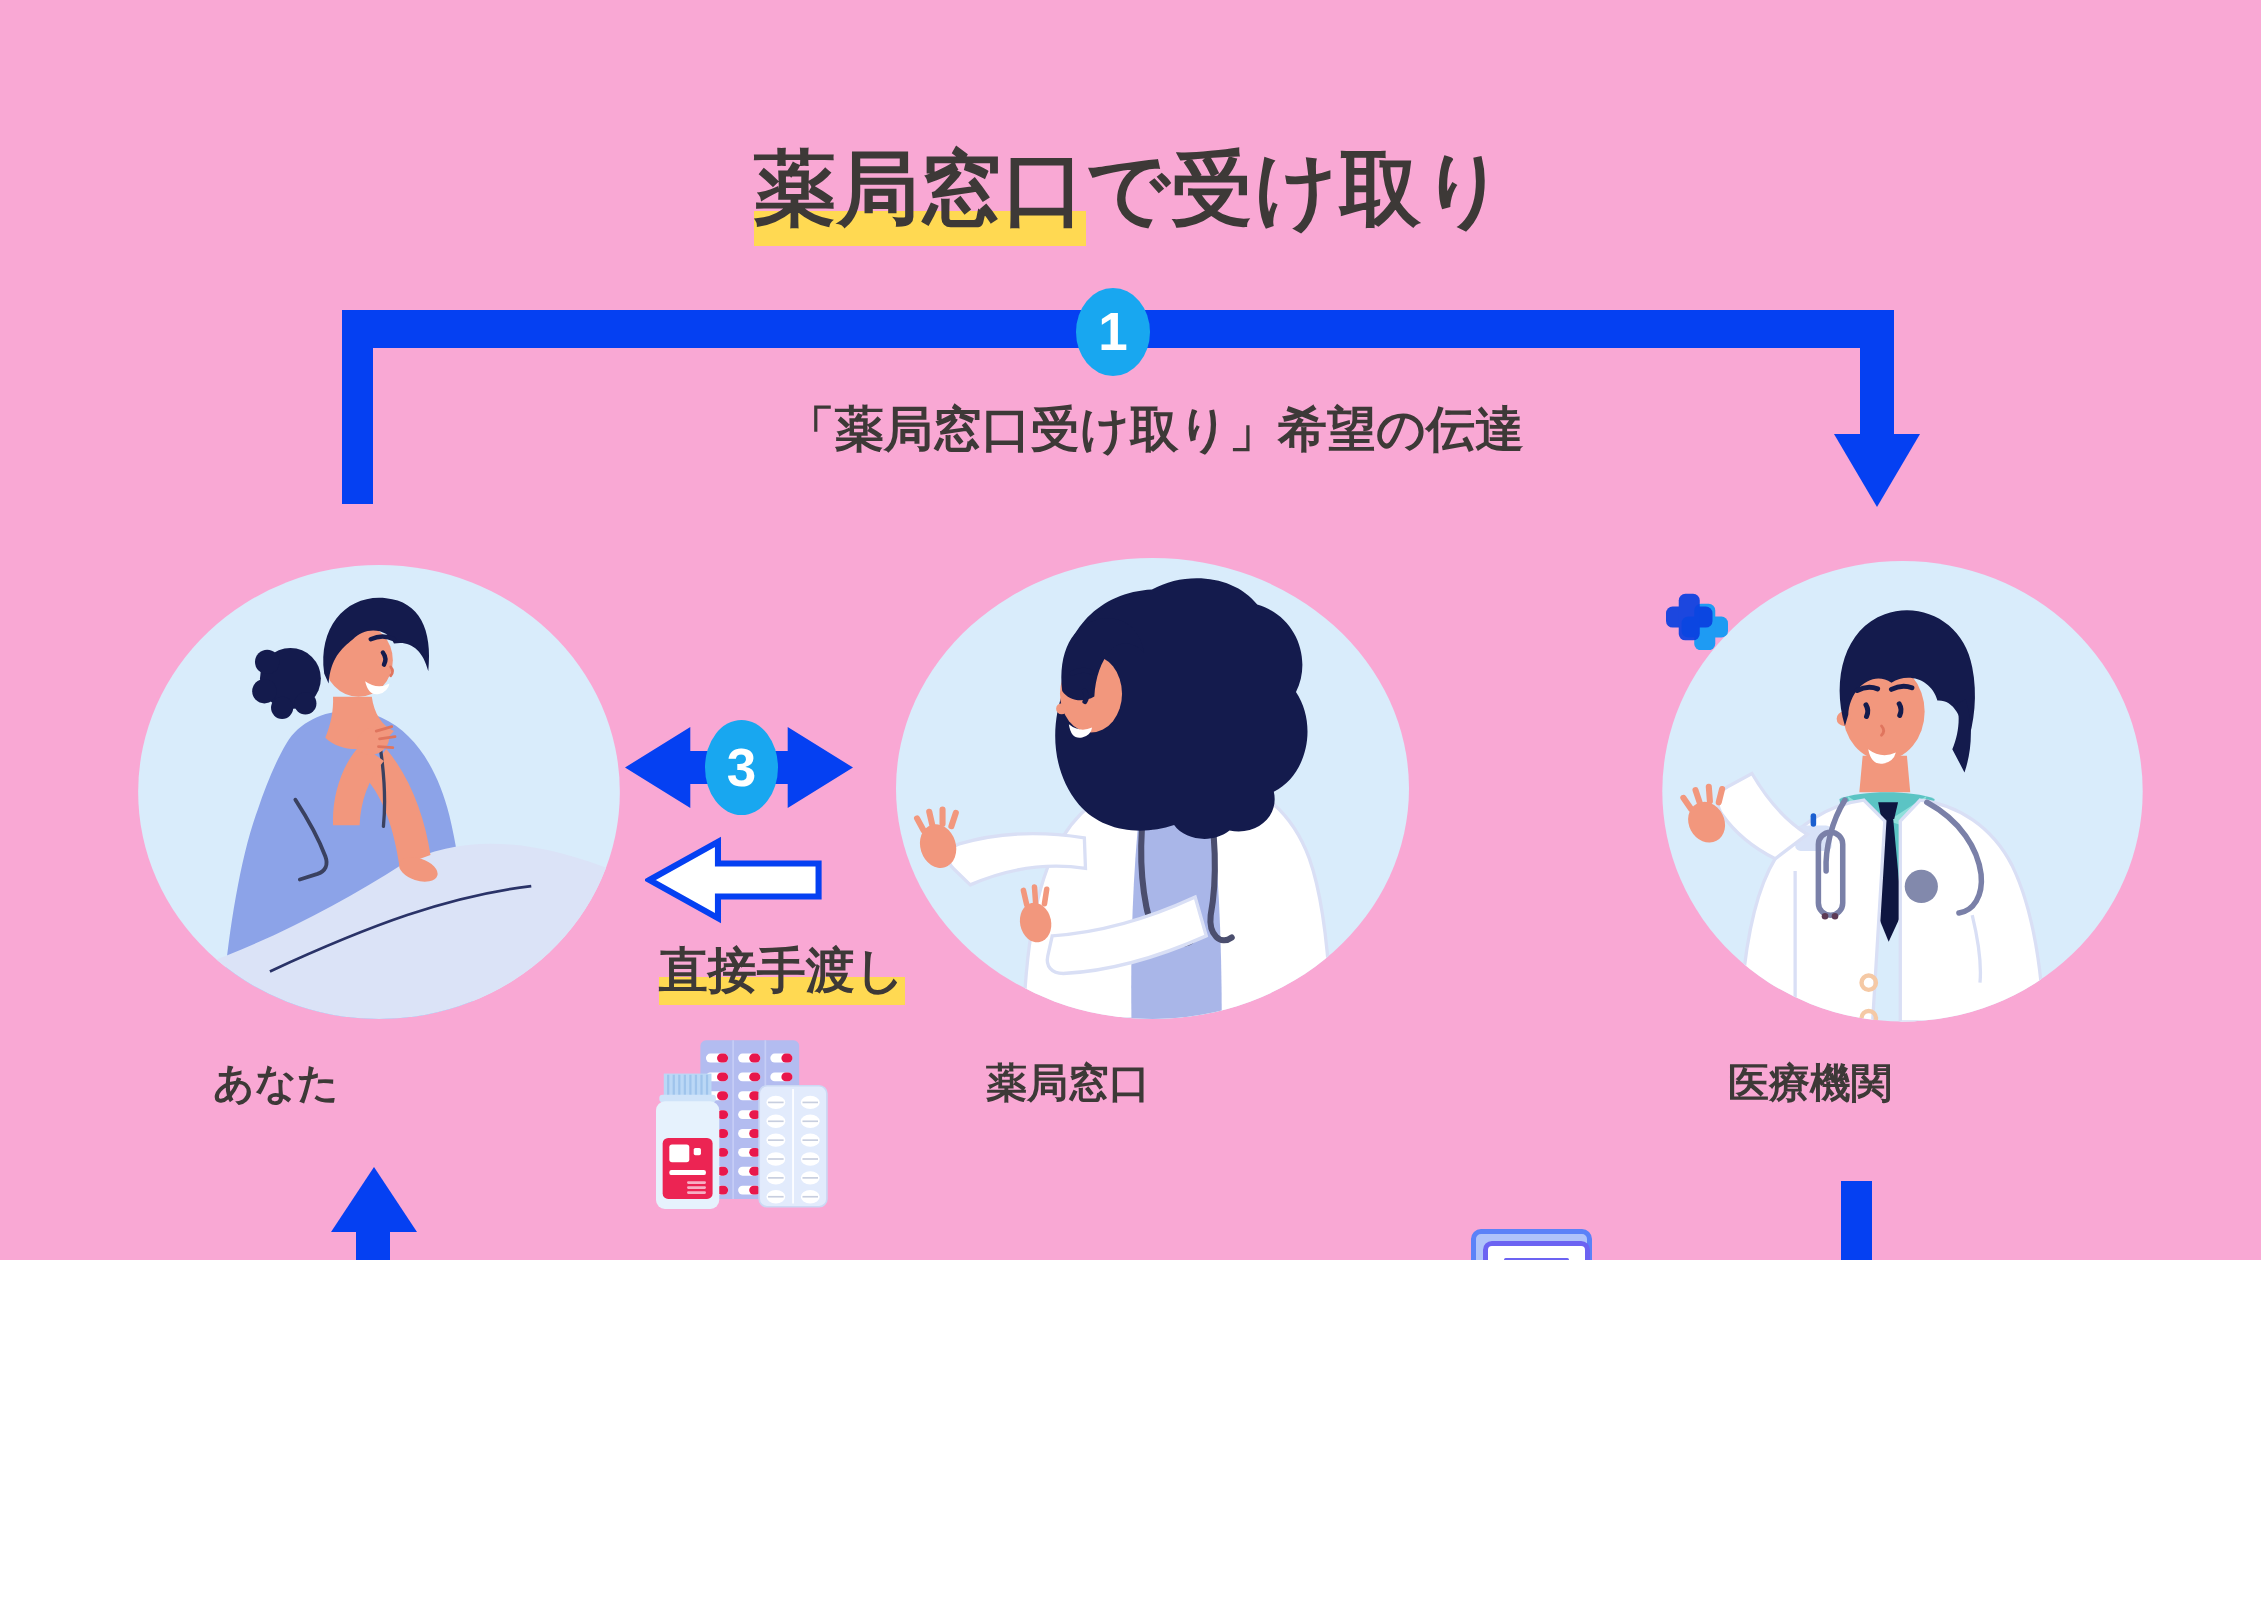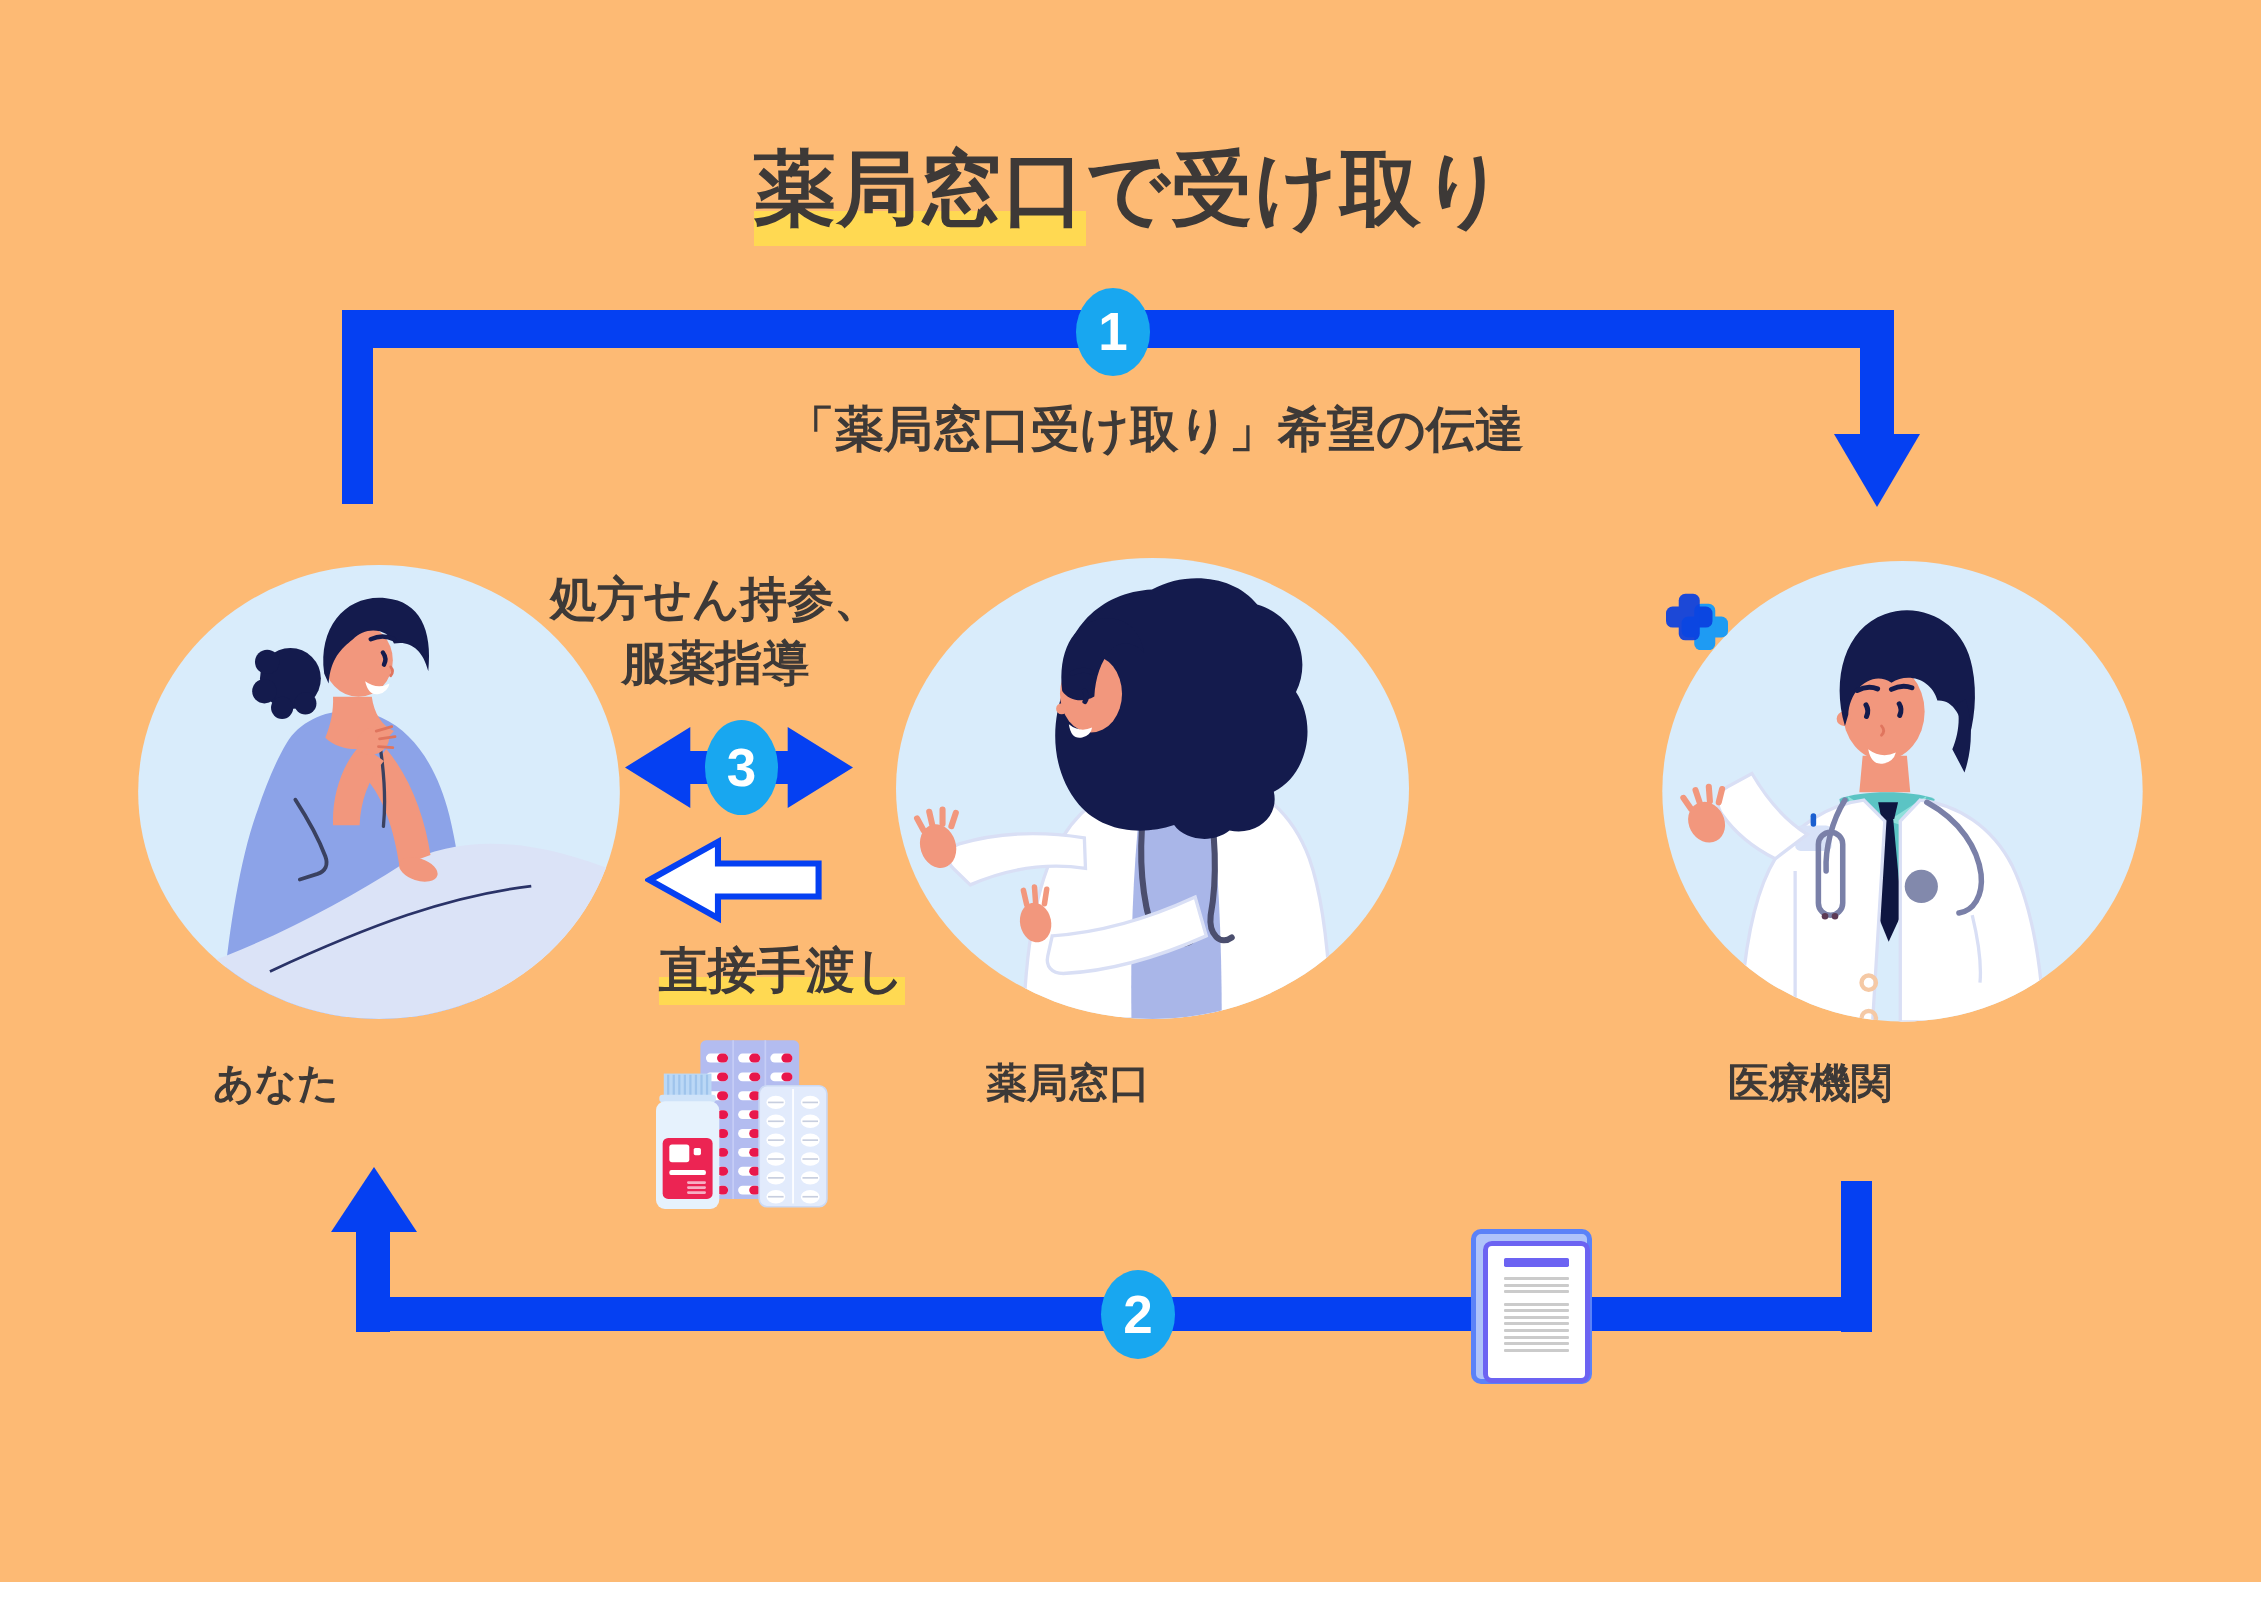--- a/index.html
+++ b/index.html
@@ -1,17 +1,17 @@
 <!DOCTYPE html>
 <html style="--arrow-blue: #0540F2; --badge-blue: #18A7F0; --highlight-yellow: #FFD952; --text-dark: #3D3937; --circle-bg: #D9ECFB; --capsule-red: #E8174B; --blister-lavender: #B3BCF0; --doc-border-purple: #6C63F2; --hair-navy: #141B4D; --skin: #F2977D;font-size:8.9px"><head>
 <meta charset="utf-8">
 <style>
   html,body{margin:0;padding:0;background:#fff;}
   body{font-family:"Liberation Sans","DejaVu Sans",sans-serif;}
-  #canvas{position:relative;width:2261px;height:1582px;background:#fdba74;overflow:hidden;}
+  #canvas{position:relative;width:2261px;height:1260px;background:#f9a8d4;overflow:hidden;}
   .abs{position:absolute;}
   .txt{color:var(--text-dark);font-weight:800;white-space:nowrap;}
   
   .title{left:0;top:135px;width:100%;text-align:center;font-size:82px;letter-spacing:1.1px;}
   .hl{background-image:linear-gradient(var(--highlight-yellow),var(--highlight-yellow));
       background-repeat:no-repeat;background-position:left bottom;background-size:100% 35px;
       padding-bottom:12.2px;}
   .hl2{background-image:linear-gradient(var(--highlight-yellow),var(--highlight-yellow));
       background-repeat:no-repeat;background-position:left bottom;background-size:100% 28px;
       padding-bottom:7.8px;}
@@ -168,24 +168,20 @@
     <g fill="#1E9BF3">
         <rect x="28" y="42" width="84" height="38" rx="12"></rect>
         <rect x="51" y="19" width="38" height="84" rx="12"></rect>
       </g>
     <g fill="#0A3FE0" opacity="0.92">
         <rect x="0" y="24" width="84" height="38" rx="12"></rect>
         <rect x="23" y="1" width="38" height="84" rx="12"></rect>
       </g>
   </svg>
 
-  <div class="abs txt step3-label">
-    <div>処方せん持参、</div>
-    <div>服薬指導</div>
-  </div>
   <svg class="fig" viewBox="0 0 412 146" style="left:625px;top:727px;width:228px;height:81px;">
     <polygon points="0,73 118,0 118,43 294,43 294,0 412,73 294,146 294,103 118,103 118,146" fill="#0540F2"></polygon>
   </svg>
   <div class="abs badge" style="left:705px;top:720px;width:73px;height:95px;line-height:95px;">3</div>
   <svg class="fig" viewBox="0 0 322 158" style="left:645px;top:836px;width:178px;height:88px;">
     <polygon points="8,79 132,10 132,49 314,49 314,109 132,109 132,148" fill="#FFFFFF" stroke="#0540F2" stroke-width="11" stroke-linejoin="miter"></polygon>
   </svg>
   <div class="abs txt handover">
     <span class="hl2">直接手渡し</span>
   </div>

